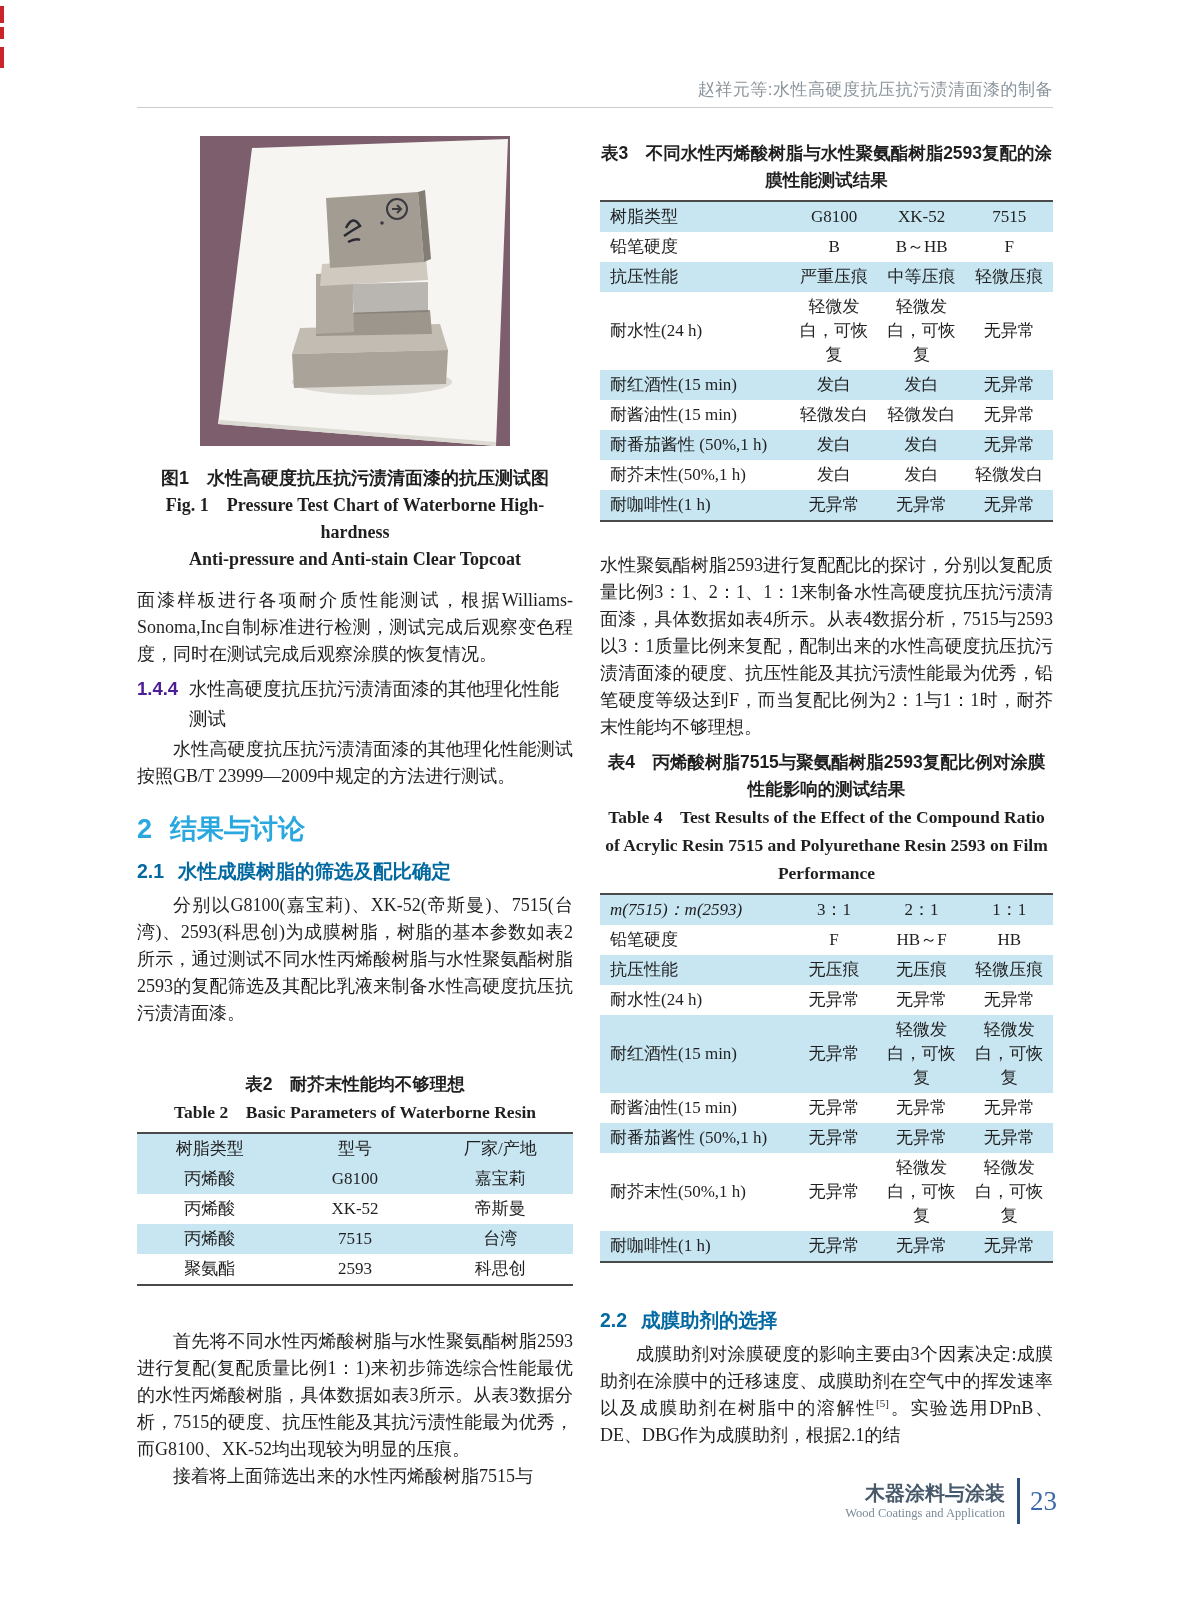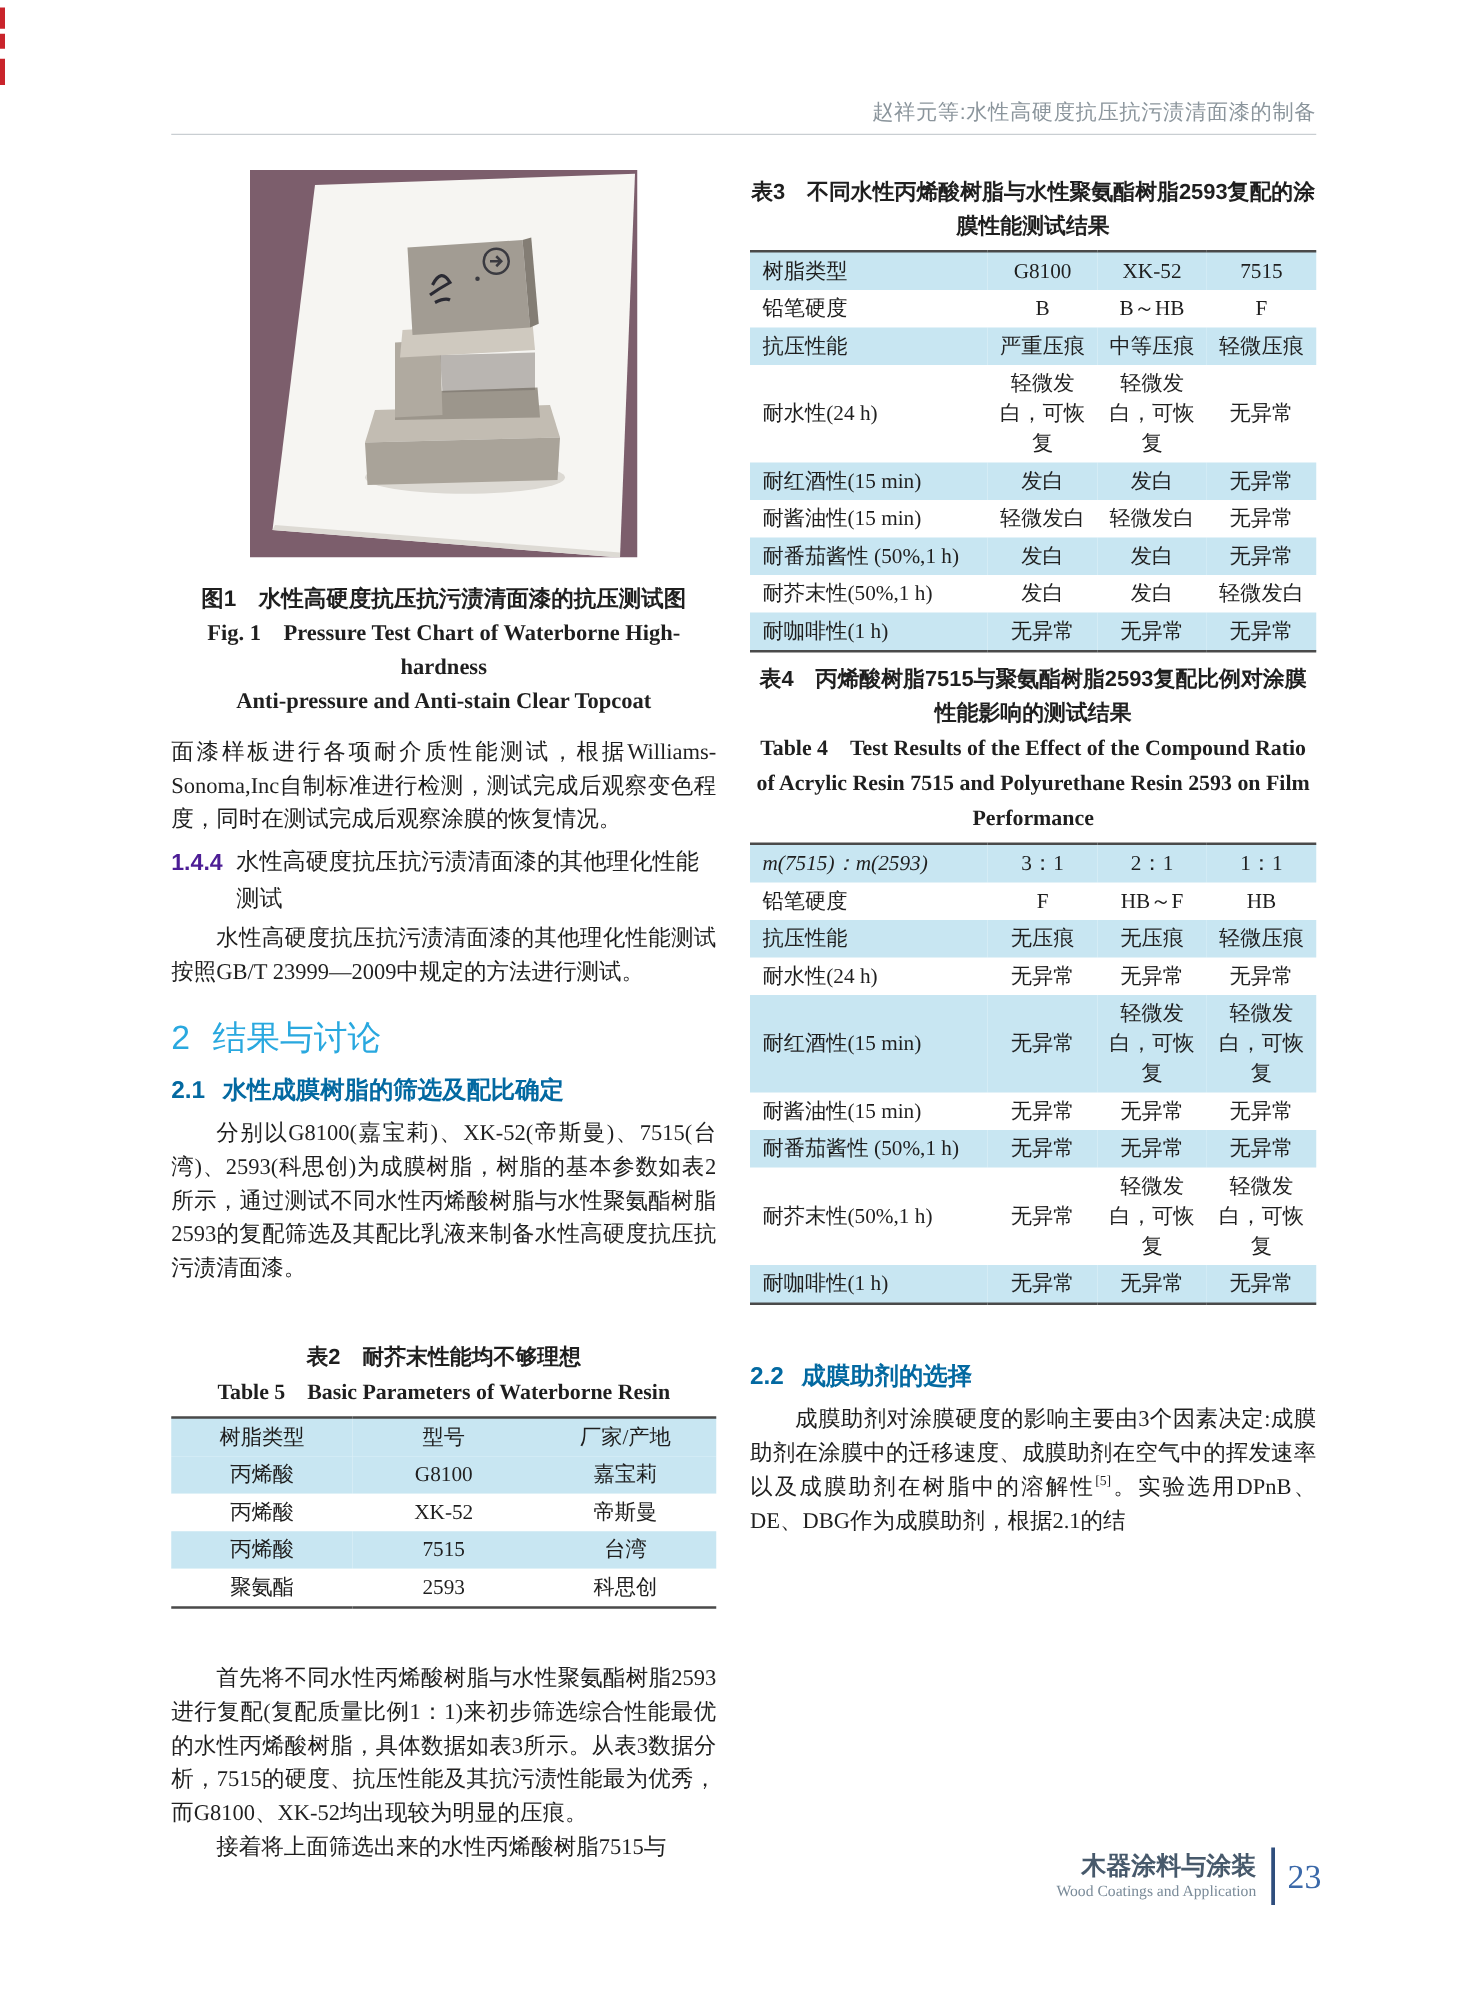--- a/index.html
+++ b/index.html
@@ -13,21 +13,21 @@
   .head-rule{position:absolute;top:107px;left:137px;right:134px;height:1px;background:#c9ced2;}
   
   .content{position:absolute;left:137px;top:112px;width:916px;display:flex;gap:27px;}
   .col-left{width:436px;}
   .col-right{width:453px;}
   
   .p{font-size:18px;line-height:27px;text-align:justify;margin:0;}
   .indent{text-indent:2em;}
   sup.cite{font-size:11px;vertical-align:super;line-height:0;}
   
-  .sec1{margin-top:22px;font-family:"Liberation Sans","DejaVu Sans",sans-serif;font-weight:normal;
+  .sec1{margin-top:22px;font-family:"Liberation Sans","DejaVu Sans",sans-serif;font-weight:bold;
         color:#29a8df;font-size:27px;line-height:34px;}
   .sec1 .num{margin-right:18px;}
   .sec2{margin-top:12px;font-family:"Liberation Sans","DejaVu Sans",sans-serif;font-weight:bold;
         color:#0369a1;font-size:19.5px;line-height:26px;}
   .sec2 .num{margin-right:14px;}
   .h3line{display:flex;margin-top:6px;font-size:18.5px;line-height:30px;}
   .h3line .num{font-family:"Liberation Sans","DejaVu Sans",sans-serif;font-weight:bold;color:#4c1d95;
         flex:0 0 52px;}
   .h3line .txt{flex:1;}
   
@@ -119,21 +119,21 @@
       </div>
 
       <div class="sec2">
         <span class="num">2.1</span><span>水性成膜树脂的筛选及配比确定</span>
       </div>
 
       <p class="p indent" style="margin-top:8px;">分别以G8100(嘉宝莉)、XK-52(帝斯曼)、7515(台湾)、2593(科思创)为成膜树脂，树脂的基本参数如表2所示，通过测试不同水性丙烯酸树脂与水性聚氨酯树脂2593的复配筛选及其配比乳液来制备水性高硬度抗压抗污渍清面漆。</p>
 
       <div class="t2block">
         <div class="tblcap-zh">表2　耐芥末性能均不够理想</div>
-        <div class="tblcap-en">Table 5　Basic Parameters of Waterborne Resin</div>
+        <div class="tblcap-en">Table 2　Basic Parameters of Waterborne Resin</div>
         <table class="data stripe-even">
           <colgroup>
               <col class="t2">
               <col class="t2">
               <col class="t2">
             </colgroup>
           <tbody>
               <tr class="hdr">
             <td>树脂类型</td>
             <td>型号</td>
@@ -231,20 +231,21 @@
           <tr>
             <td class="lbl">耐咖啡性(1 h)</td>
             <td>无异常</td>
             <td>无异常</td>
             <td>无异常</td>
           </tr>
         </tbody>
           </table>
       </div>
 
+      <p class="p" style="margin-top:30px;">水性聚氨酯树脂2593进行复配配比的探讨，分别以复配质量比例3：1、2：1、1：1来制备水性高硬度抗压抗污渍清面漆，具体数据如表4所示。从表4数据分析，7515与2593以3：1质量比例来复配，配制出来的水性高硬度抗压抗污渍清面漆的硬度、抗压性能及其抗污渍性能最为优秀，铅笔硬度等级达到F，而当复配比例为2：1与1：1时，耐芥末性能均不够理想。</p>
 
       <div style="margin-top:8px;">
         <div class="tblcap-zh">表4　丙烯酸树脂7515与聚氨酯树脂2593复配比例对涂膜性能影响的测试结果</div>
         <div class="tblcap-en">Table 4　Test Results of the Effect of the Compound Ratio of Acrylic Resin 7515 and Polyurethane Resin 2593 on Film Performance</div>
         <table class="data stripe-odd">
           <colgroup>
               <col class="c-lbl">
               <col class="c-dat">
               <col class="c-dat">
               <col class="c-dat">

